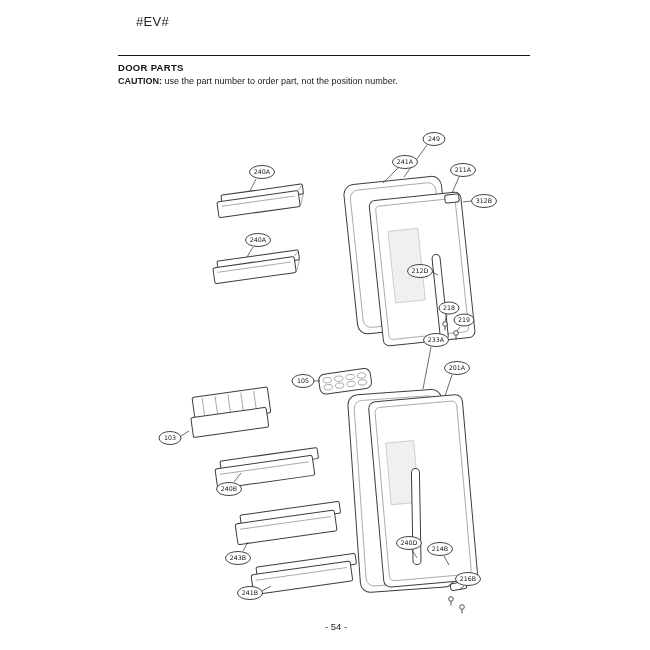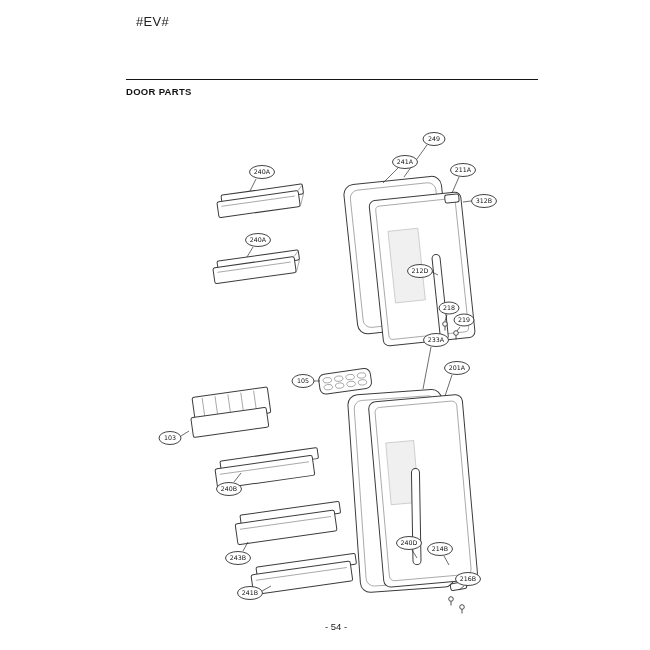--- a/index.html
+++ b/index.html
@@ -1,20 +1,20 @@
 <!DOCTYPE html>
 <html><head>
 <meta charset="utf-8">
 <style>
   * { margin:0; padding:0; box-sizing:border-box; }
   html,body { width:650px; height:650px; background:#ffffff; }
   body { font-family:"Liberation Sans", sans-serif; color:#1c1c1c; position:relative; overflow:hidden; }
   .page { position:absolute; inset:0; background:#fff; }
   .corner-mark { position:absolute; left:88px; top:14px; font-size:13px; letter-spacing:0.3px; color:#222;margin-left:48px; }
-  .header { position:absolute; left:126px; top:55px; width:412px;margin-top:24px; }
+  .header { position:absolute; left:118px; top:55px; width:412px; }
   .rule { height:1.4px; background:#151515; margin-bottom:6px; }
   .title { font-size:9.5px; font-weight:bold; letter-spacing:0.3px; margin-bottom:3px; color:#111; }
   .caution { font-size:9px; color:#1a1a1a; }
   .caution b { font-weight:bold; }
   svg.diagram { position:absolute; left:0; top:0; }
   .page-number { position:absolute; left:0; right:0; top:621px; text-align:center; font-size:9.5px; color:#222;padding-left:22px; }
 
   
   .part { fill:#ffffff; stroke:#3c3c3c; stroke-width:1; }
   .outline { fill:none; stroke:#3c3c3c; stroke-width:1; }
@@ -29,20 +29,21 @@
 </head>
 <body>
 
 <div class="page">
 
   <div class="corner-mark">#EV#</div>
 
   <div class="header">
     <div class="rule"></div>
     <div class="title">DOOR PARTS</div>
+    <div class="caution"><b>CAUTION:</b><span> use the part number to order part, not the position number.</span></div>
   </div>
 
   <svg class="diagram" width="650" height="650" viewBox="0 0 650 650">
 
     <g transform="translate(216,196) rotate(-8)">
       <rect class="part" x="5" y="0" width="82" height="10" rx="1.5"></rect>
       <rect class="part" x="0" y="6" width="82" height="16" rx="2"></rect>
       <line class="part-thin" x1="4" y1="11" x2="78" y2="11"></line>
       <line class="part-thin" x1="82" y1="6" x2="87" y2="1"></line>
       <line class="part-thin" x1="82" y1="22" x2="87" y2="10"></line>

